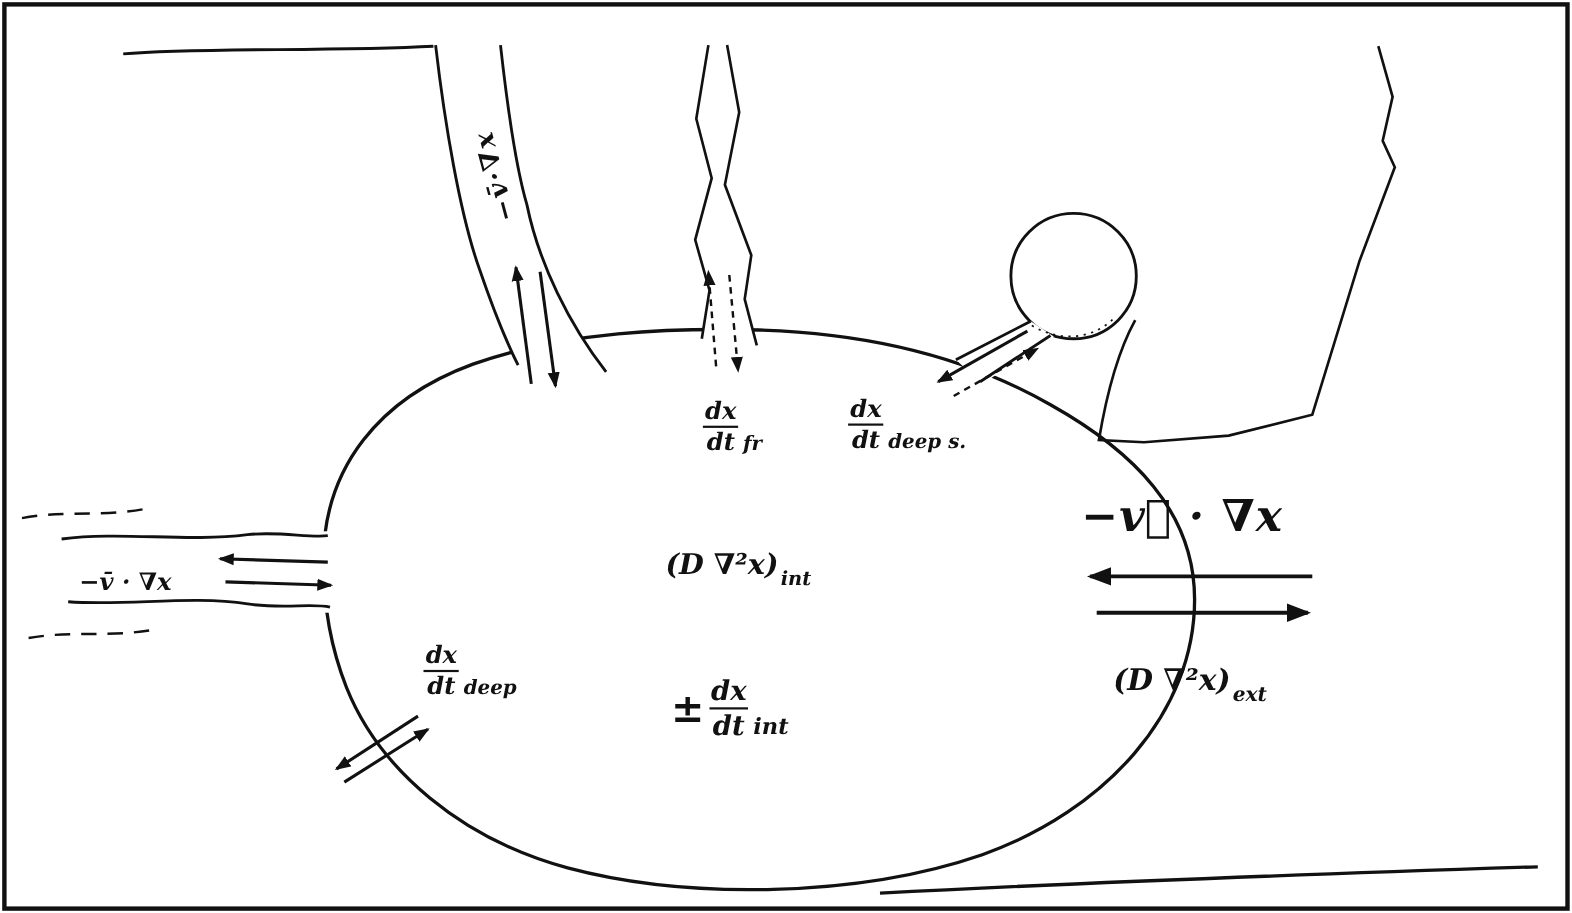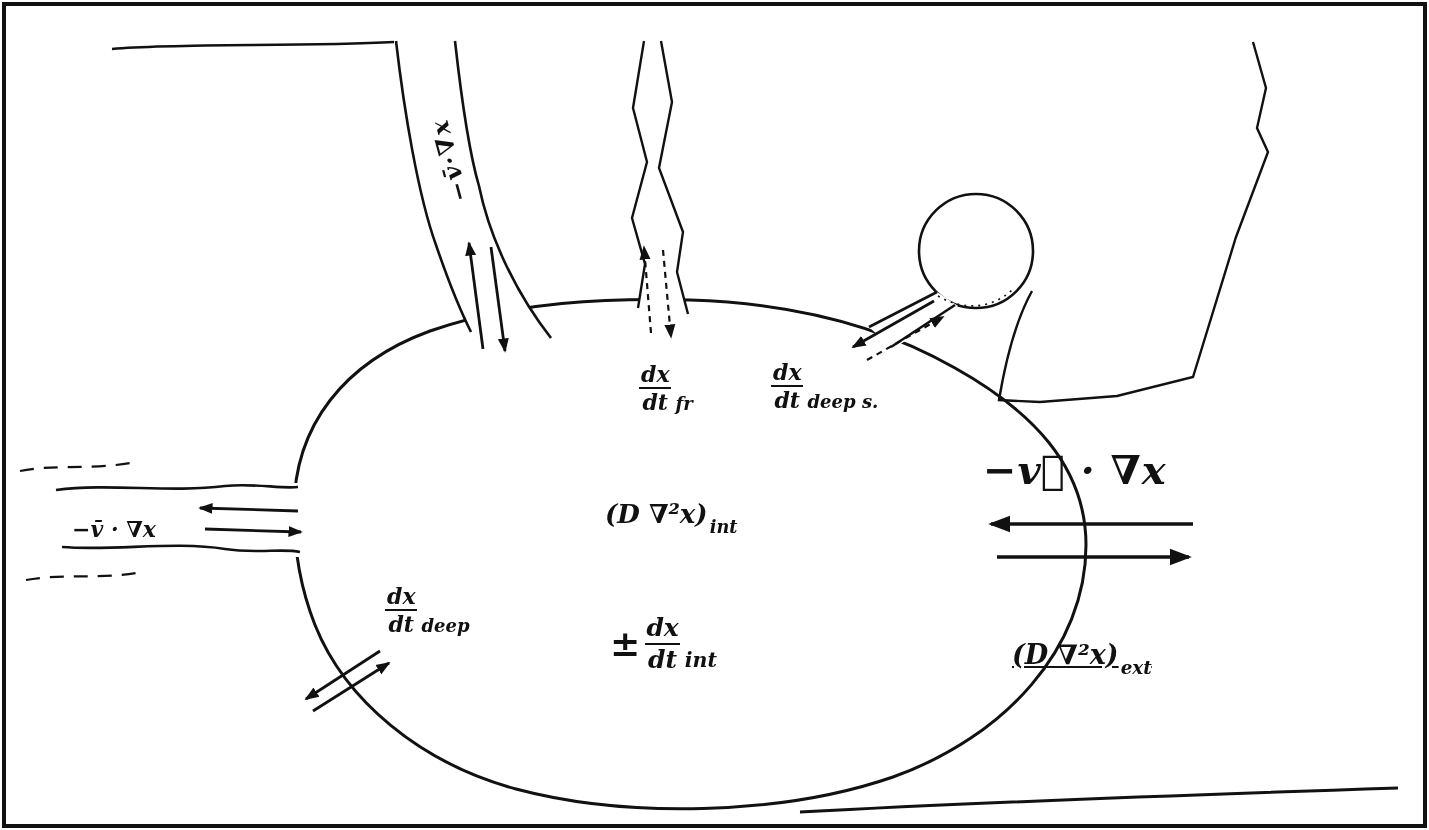--- a/index.html
+++ b/index.html
@@ -141,17 +141,17 @@
     <span class="pm">±</span>
     <span class="frac">
       <span class="num">dx</span>
       <span class="den">dt</span>
     </span>
     <span class="fsub">int</span>
   </div>
 
   <div class="lbl big" style="left:983px;top:448px;font-size:40px;">−v⃗ · ∇x</div>
 
-  <div class="lbl" style="left:1012px;top:640px;font-size:27px;text-decoration:underline;">
+  <div class="lbl" style="left:1012px;top:604px;font-size:27px;">
     <span>(D ∇²x)</span><sub class="mainsub">ext</sub>
   </div>
 
 </div>
 
 </body></html>

